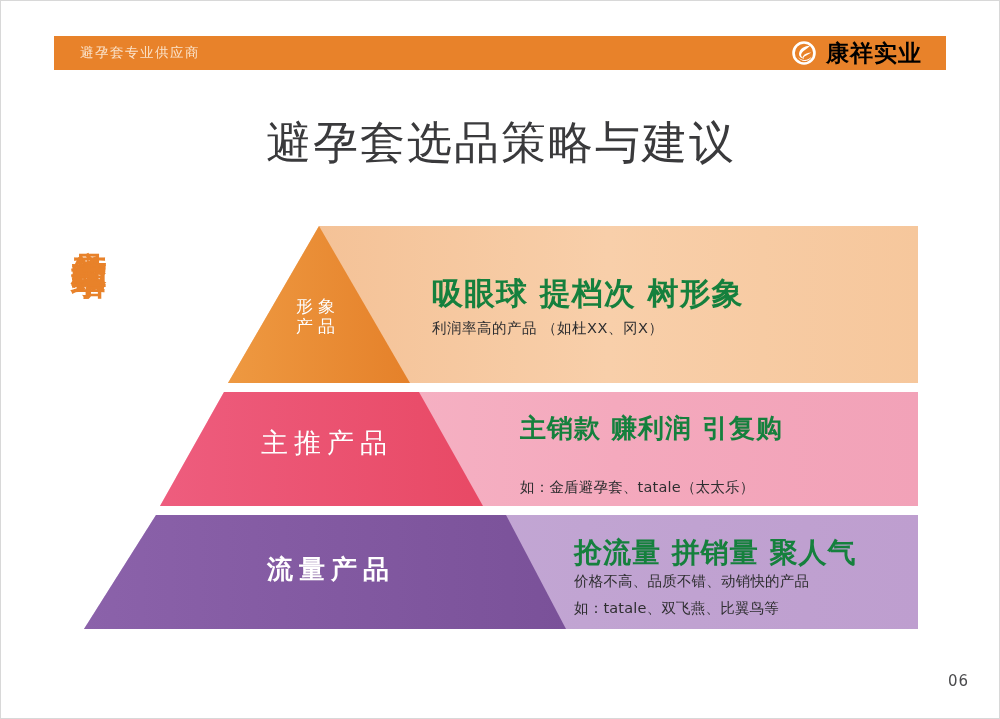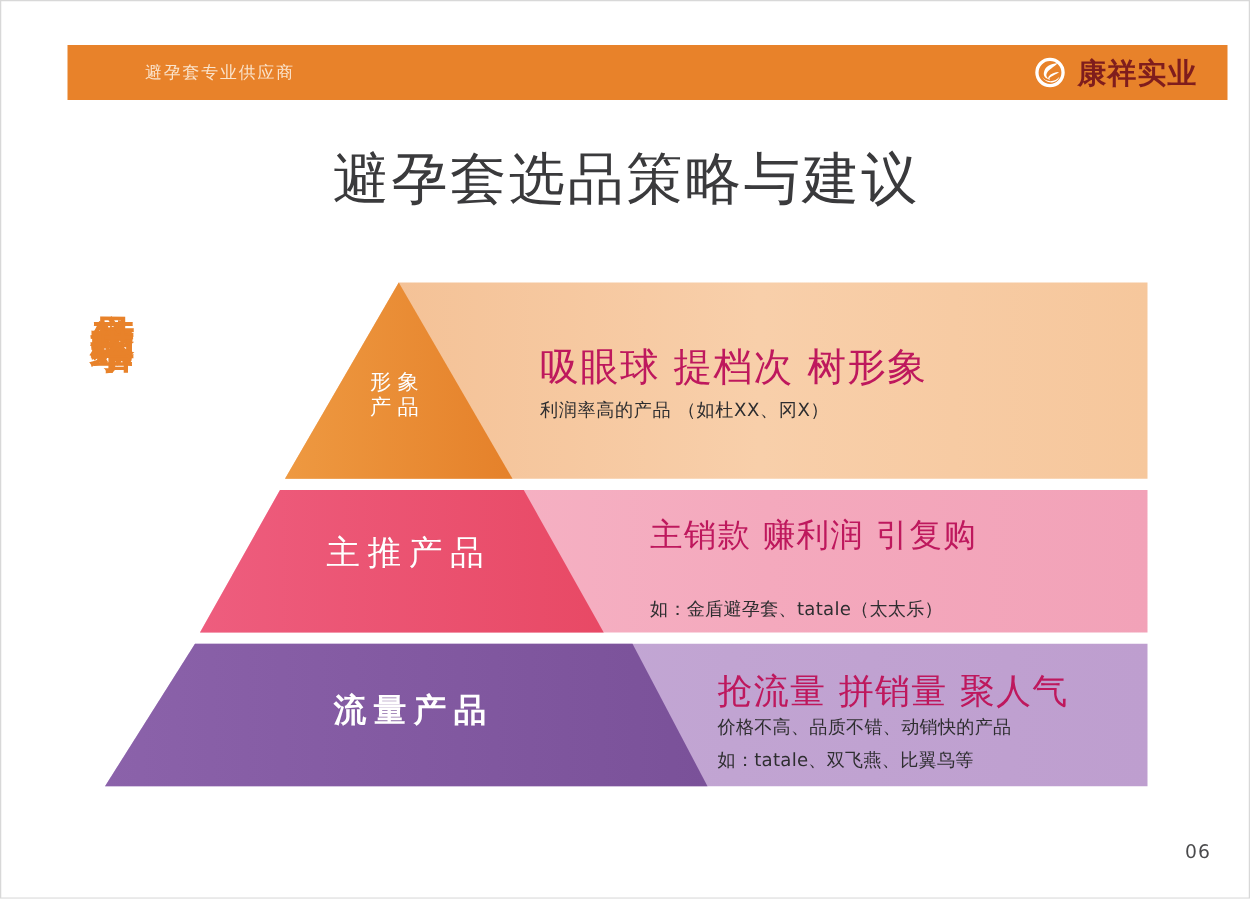--- a/index.html
+++ b/index.html
@@ -19,26 +19,25 @@
     box-sizing: border-box;
     border: 1px solid #d8d8d8;
   }
 
   
   .header-bar {
     position: absolute;
     left: 53px;
     top: 35px;
     width: 892px;
-    height: 44px;
+    height: 34px;
     background: #E8822A;
     display: flex;
     align-items: center;
     justify-content: space-between;
-    padding-left: 36px;
   }
   .header-tagline {
     color: #FAE3CB;
     font-size: 13.5px;
     letter-spacing: 1.5px;
     padding-left: 26px;
     font-family: "DejaVu Sans", "Liberation Sans", sans-serif;
     white-space: nowrap;
   }
   .brand {
@@ -47,21 +46,21 @@
     gap: 9px;
     padding-right: 24px;
   }
   .brand-mark {
     width: 26px;
     height: 26px;
     display: block;
     flex: 0 0 auto;
   }
   .brand-name {
-    color: #7f1d1d;
+    color: #000000;
     font-size: 23px;
     font-weight: bold;
     letter-spacing: 1px;
     white-space: nowrap;
   }
 
   
   .slide-title {
     position: absolute;
     left: 0;
@@ -103,22 +102,22 @@
     color: #ffffff;
     font-size: 26px;
     font-weight: normal;
     letter-spacing: 4px;
     line-height: 1.18;
     text-align: center;
     text-shadow: 0 0 1px rgba(0,0,0,0.08);
   }
   .tier-heading {
     position: absolute;
-    color: #be185d;
-    font-weight: normal;
+    color: #15803d;
+    font-weight: bold;
     white-space: nowrap;
   }
   .tier-sub {
     position: absolute;
     color: #2E2E30;
     white-space: nowrap;
   }
 
   
   .t1-label  { left: 262px; top: 295px; width: 110px; font-size: 17px; letter-spacing: 5px; }

